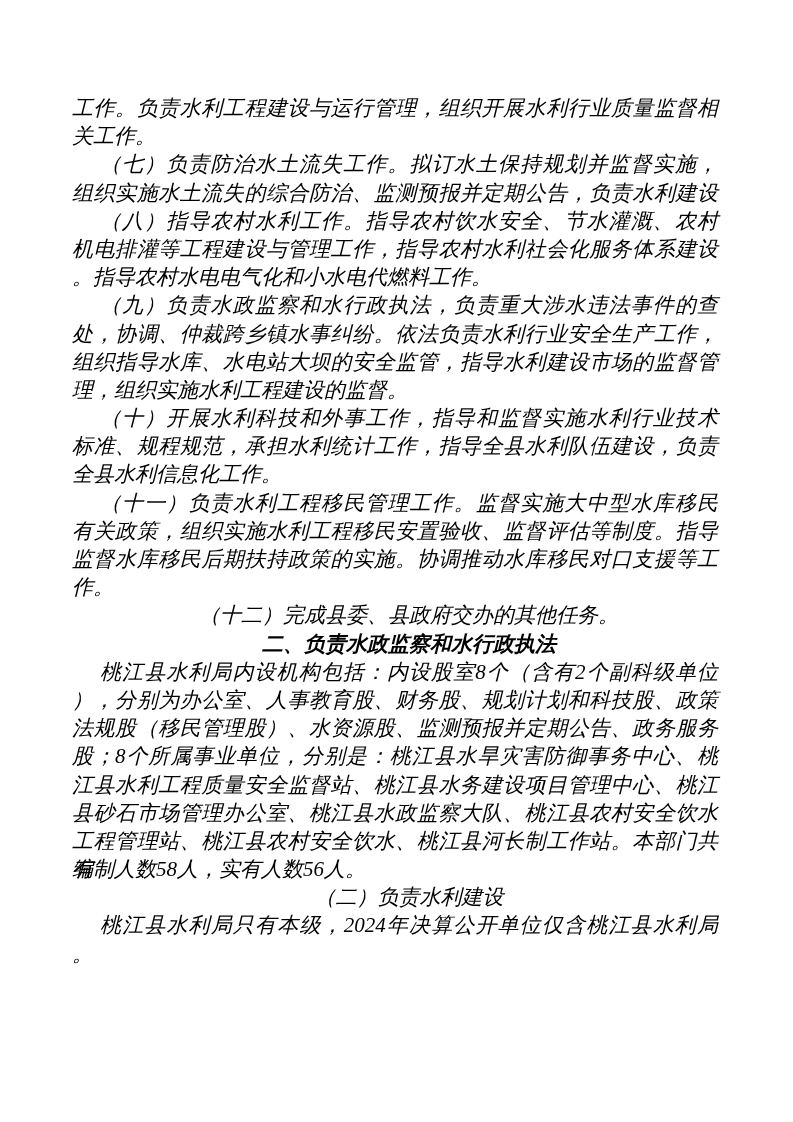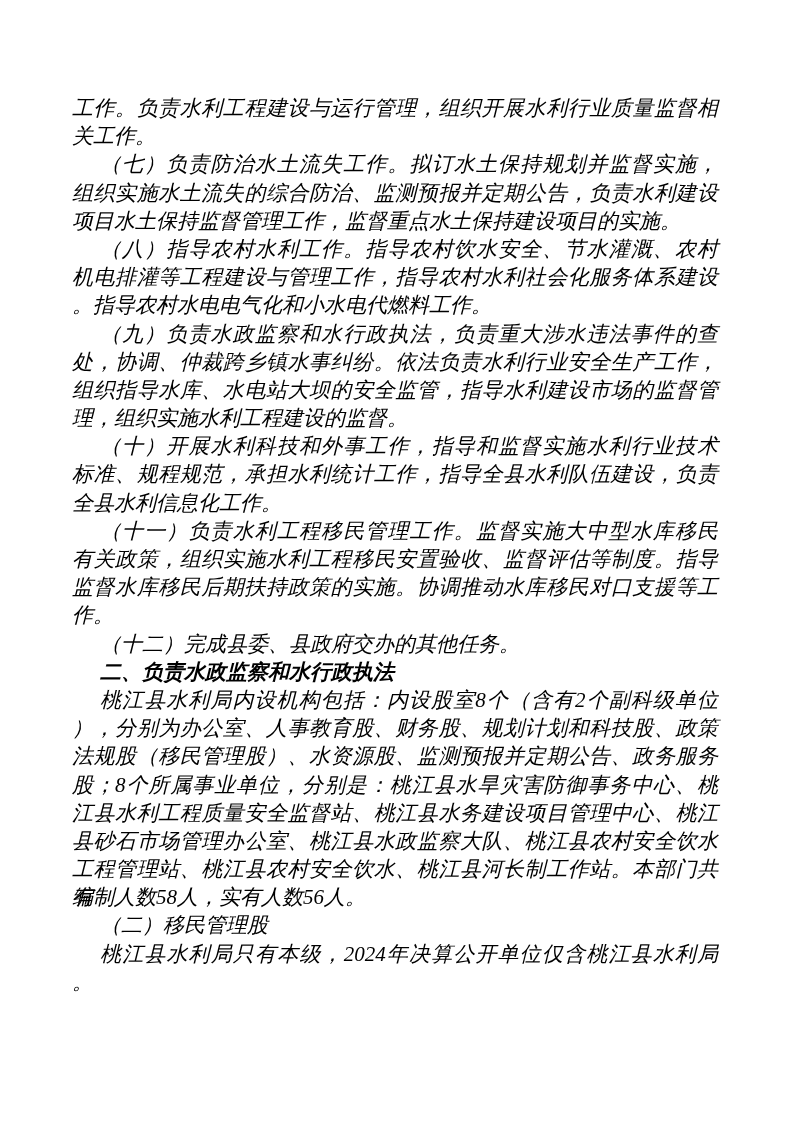--- a/index.html
+++ b/index.html
@@ -32,36 +32,36 @@
     overflow: visible;
   }
   .line.justify {
     white-space: normal;
     text-align: justify;
     text-align-last: justify;
     text-justify: inter-character;
   }
   .line.indent {
     text-indent: 28px;
+    text-align: center;
   }
   .line.bold {
     font-weight: 700;
     font-family: "Liberation Sans", "DejaVu Sans", sans-serif;
   }
 </style>
 </head>
 <body>
 
 <div class="page">
   <div class="doc-body">
       <div class="line justify">工作。负责水利工程建设与运行管理，组织开展水利行业质量监督相</div>
       <div class="line">关工作。</div>
       <div class="line indent justify">（七）负责防治水土流失工作。拟订水土保持规划并监督实施，</div>
       <div class="line justify">组织实施水土流失的综合防治、监测预报并定期公告，负责水利建设</div>
-      <div class="line">项目水土保持监督管理工作，监督重点水土保持建设项目的实施。</div>
       <div class="line indent justify">（八）指导农村水利工作。指导农村饮水安全、节水灌溉、农村</div>
       <div class="line justify">机电排灌等工程建设与管理工作，指导农村水利社会化服务体系建设</div>
       <div class="line">。指导农村水电电气化和小水电代燃料工作。</div>
       <div class="line indent justify">（九）负责水政监察和水行政执法，负责重大涉水违法事件的查</div>
       <div class="line justify">处，协调、仲裁跨乡镇水事纠纷。依法负责水利行业安全生产工作，</div>
       <div class="line justify">组织指导水库、水电站大坝的安全监管，指导水利建设市场的监督管</div>
       <div class="line">理，组织实施水利工程建设的监督。</div>
       <div class="line indent justify">（十）开展水利科技和外事工作，指导和监督实施水利行业技术</div>
       <div class="line justify">标准、规程规范，承担水利统计工作，指导全县水利队伍建设，负责</div>
       <div class="line">全县水利信息化工作。</div>
@@ -72,17 +72,17 @@
       <div class="line indent">（十二）完成县委、县政府交办的其他任务。</div>
       <div class="line indent bold">二、负责水政监察和水行政执法</div>
       <div class="line indent justify">桃江县水利局内设机构包括：内设股室8个（含有2个副科级单位</div>
       <div class="line justify">），分别为办公室、人事教育股、财务股、规划计划和科技股、政策</div>
       <div class="line justify">法规股（移民管理股）、水资源股、监测预报并定期公告、政务服务</div>
       <div class="line justify">股；8个所属事业单位，分别是：桃江县水旱灾害防御事务中心、桃</div>
       <div class="line justify">江县水利工程质量安全监督站、桃江县水务建设项目管理中心、桃江</div>
       <div class="line justify">县砂石市场管理办公室、桃江县水政监察大队、桃江县农村安全饮水</div>
       <div class="line justify">工程管理站、桃江县农村安全饮水、桃江县河长制工作站。本部门共有</div>
       <div class="line">编制人数58人，实有人数56人。</div>
-      <div class="line indent">（二）移民管理股</div>
+      <div class="line indent">（二）负责水利建设</div>
       <div class="line indent justify">桃江县水利局只有本级，2024年决算公开单位仅含桃江县水利局</div>
       <div class="line">。</div>
     </div>
 </div>
 
 </body></html>

